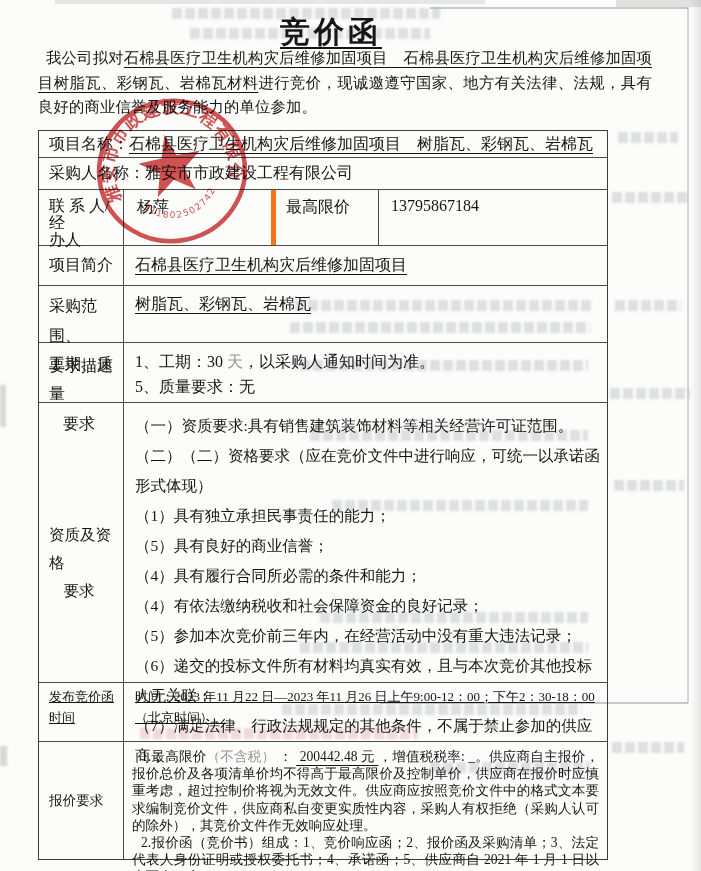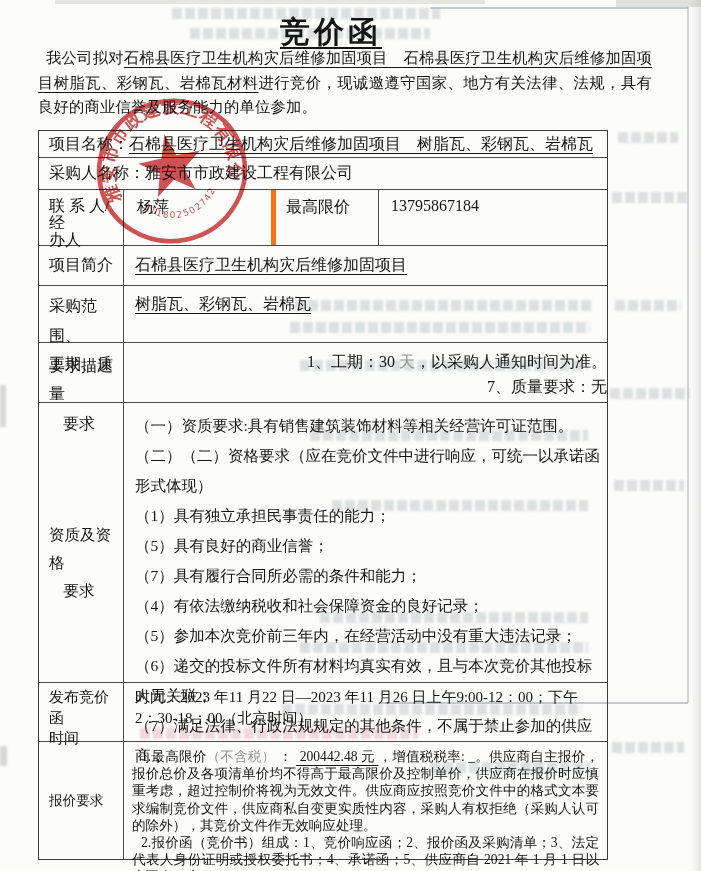--- a/index.html
+++ b/index.html
@@ -48,27 +48,27 @@
   .r3 .lbl{padding-top:7px;line-height:17px;}
   .r4{height:39px;}
   .r4 .lbl{display:flex;align-items:center;}
   .r4 .content{display:flex;align-items:center;}
   .r5{height:56px;}
   .r5 .lbl{padding-top:5px;line-height:30px;}
   .r5 .content{padding-top:8px;}
   .r6{height:59px;}
   .r6 .lbl{padding-top:6px;line-height:30px;}
   .r6 .lbl .l2{text-align:center;padding-right:14px;}
-  .r6 .content{padding-top:6px;line-height:25px;text-align:right;}
+  .r6 .content{padding-top:6px;line-height:25px;}
   .r7{height:279px;font-size:15.5px;}
   .r7 .lbl{padding-top:118px;line-height:28px;}
   .r7 .lbl .l2{text-align:center;padding-right:14px;}
   .r7 .content{padding-top:8px;}
   .r7 .content div{line-height:30px;}
-  .r8{height:58px;font-size:15px;}
+  .r8{height:58px;font-size:13px;text-decoration:underline;}
   .r8 .lbl{padding-top:4px;line-height:20.5px;}
   .r8 .content{padding:4px 10px 0 11px;line-height:20.5px;}
   .r9{height:117px;font-size:13.6px;}
   .r9 .lbl{display:flex;align-items:center;}
   .r9 .content{padding:6px 8px 0 8px;line-height:17.2px;text-align:justify;}
   .r9 .content p{margin:0;text-indent:9px;}
   
   .seal{left:92px;top:95px;width:160px;height:152px;
     transform:rotate(-12deg);opacity:.85;mix-blend-mode:multiply;}
 </style>
@@ -150,35 +150,35 @@
     <div class="cell content"><span class="u">树脂瓦、彩钢瓦、岩棉瓦</span></div>
   </div>
 
   <div class="row r6">
     <div class="cell lbl">
       <div>工期、质量</div>
       <div class="l2">要求</div>
     </div>
     <div class="cell content">
       <div><span>1、工期：30 </span><span class="faded">天</span><span>，以采购人通知时间为准。</span></div>
-      <div>7、质量要求：无</div>
+      <div>5、质量要求：无</div>
     </div>
   </div>
 
   <div class="row r7">
     <div class="cell lbl">
       <div>资质及资格</div>
       <div class="l2">要求</div>
     </div>
     <div class="cell content">
       <div>（一）资质要求:具有销售建筑装饰材料等相关经营许可证范围。</div>
       <div>（二）（二）资格要求（应在竞价文件中进行响应，可统一以承诺函形式体现）</div>
       <div>（1）具有独立承担民事责任的能力；</div>
       <div>（5）具有良好的商业信誉；</div>
-      <div>（7）具有履行合同所必需的条件和能力；</div>
+      <div>（4）具有履行合同所必需的条件和能力；</div>
       <div>（4）有依法缴纳税收和社会保障资金的良好记录；</div>
       <div>（5）参加本次竞价前三年内，在经营活动中没有重大违法记录；</div>
       <div>（6）递交的投标文件所有材料均真实有效，且与本次竞价其他投标人无关联；</div>
       <div>（7）满足法律、行政法规规定的其他条件，不属于禁止参加的供应商；</div>
     </div>
   </div>
 
   <div class="row r8">
     <div class="cell lbl">
       <div>发布竞价函</div>

